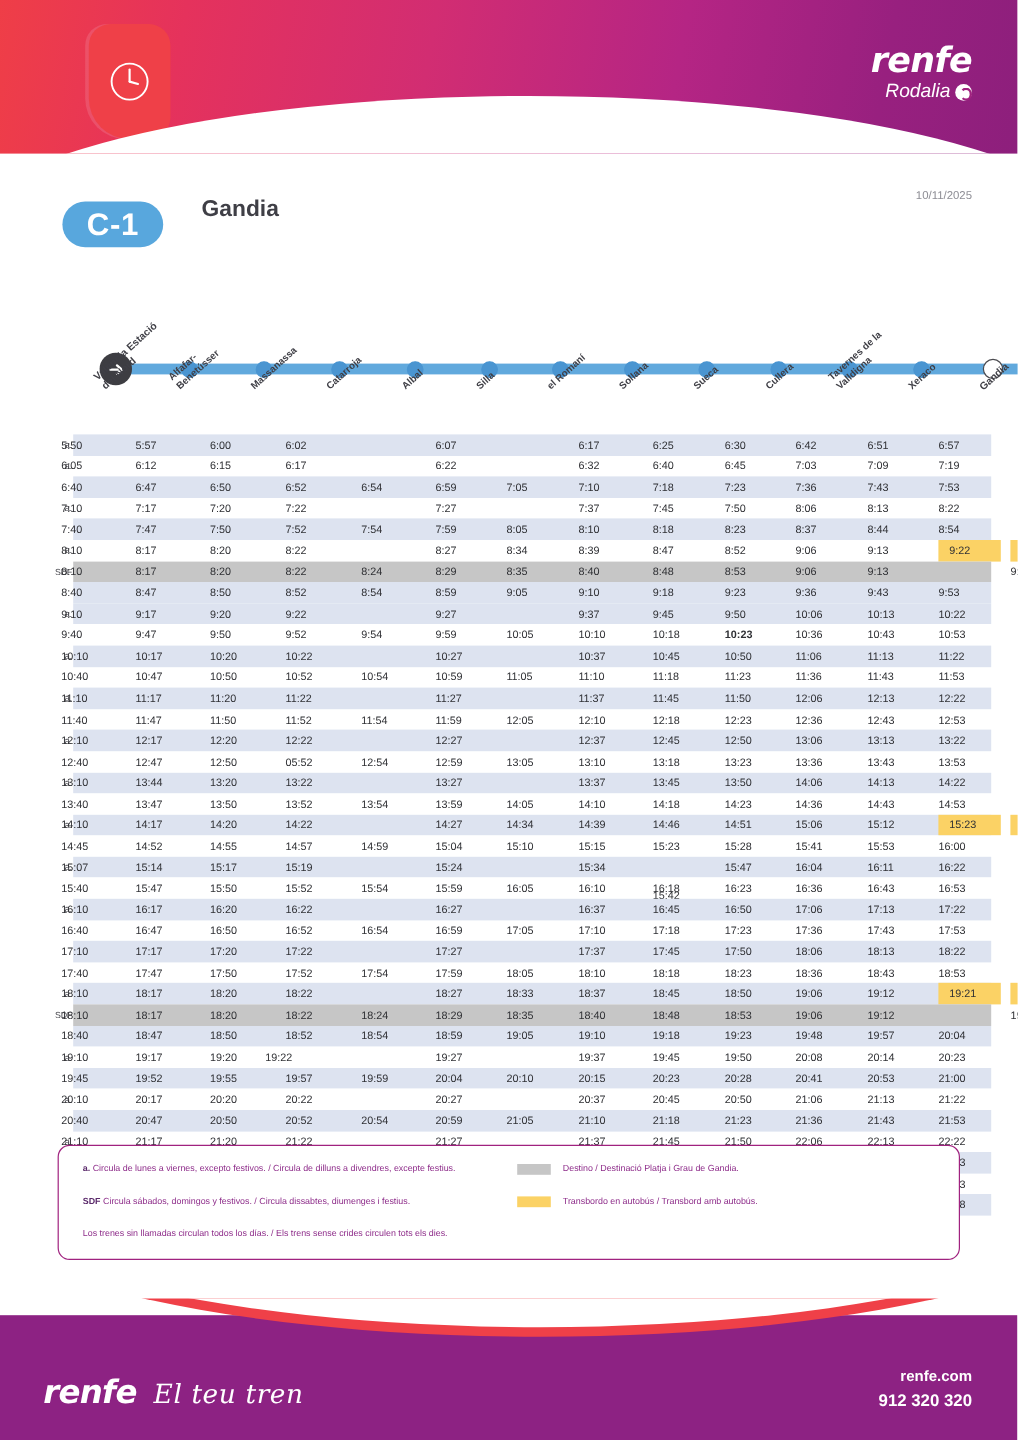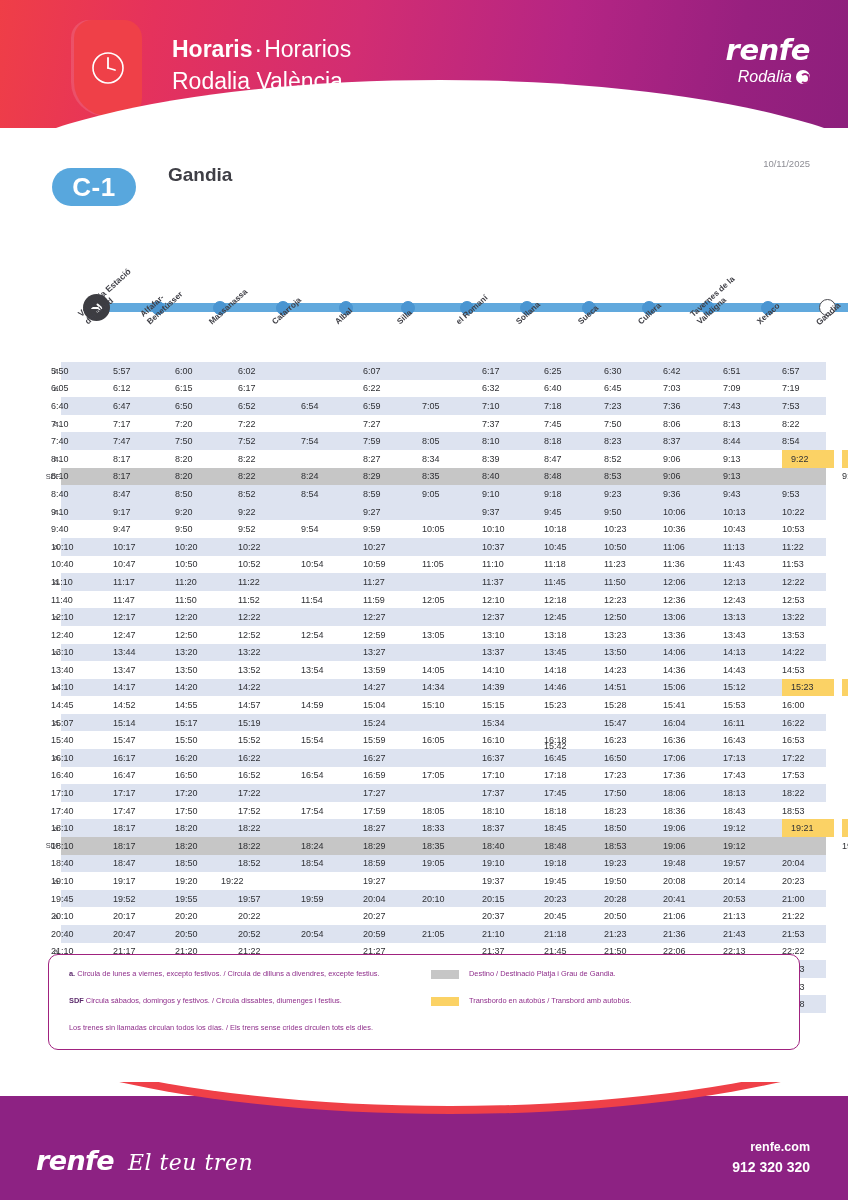--- a/index.html
+++ b/index.html
@@ -177,26 +177,20 @@
     <div class="clock-badge">
       <span>
         <svg width="40" height="40" viewBox="0 0 40 40">
           <circle cx="20" cy="20" r="15" fill="none" stroke="#ffffff" stroke-width="1.6"></circle>
           <line x1="20" y1="20" x2="20" y2="10" stroke="#ffffff" stroke-width="1.8" stroke-linecap="round"></line>
           <line x1="20" y1="20" x2="27" y2="22" stroke="#ffffff" stroke-width="1.8" stroke-linecap="round"></line>
         </svg>
       </span>
     </div>
 
-    <div class="header-title">
-      <div class="l1">
-        <b>Horaris</b><span class="sep">·</span><span class="reg">Horarios</span>
-      </div>
-      <div class="l2">Rodalia València</div>
-    </div>
 
     <div class="brand">
       <div class="renfe">renfe</div>
       <div class="rodalia">
         <span>Rodalia</span>
         <span class="dot-icon"></span>
       </div>
     </div>
 
     <div class="header-curve"></div>
@@ -425,21 +419,21 @@
         <div class="tag"></div>
         <div class="cell" style="left: 5px; width: 58px; padding-left: 0px;">9:40</div>
         <div class="cell" style="left: 67px; width: 58px; padding-left: 0px;">9:47</div>
         <div class="cell" style="left: 129px; width: 58px; padding-left: 0px;">9:50</div>
         <div class="cell" style="left: 192px; width: 58px; padding-left: 0px;">9:52</div>
         <div class="cell" style="left: 255px; width: 58px; padding-left: 0px;">9:54</div>
         <div class="cell" style="left: 317px; width: 52px; padding-left: 0px;">9:59</div>
         <div class="cell" style="left: 376px; width: 52px; padding-left: 0px;">10:05</div>
         <div class="cell" style="left: 436px; width: 58px; padding-left: 0px;">10:10</div>
         <div class="cell" style="left: 498px; width: 55px; padding-left: 0px;">10:18</div>
-        <div class="cell" style="left: 558px; width: 55px; padding-left: 0px;">10:23</div>
+        <div class="cell" style="left: 558px; width: 55px; padding-left: 0px; font-weight: bold;">10:23</div>
         <div class="cell" style="left: 617px; width: 55px; padding-left: 0px;">10:36</div>
         <div class="cell" style="left: 677px; width: 55px; padding-left: 0px;">10:43</div>
         <div class="cell" style="left: 736px; width: 52px; padding-left: 0px;">10:53</div>
       </div>
       <div class="trow alt">
         <div class="rowbg"></div>
         <div class="tag">a.</div>
         <div class="cell" style="left: 5px; width: 58px; padding-left: 0px;">10:10</div>
         <div class="cell" style="left: 67px; width: 58px; padding-left: 0px;">10:17</div>
         <div class="cell" style="left: 129px; width: 58px; padding-left: 0px;">10:20</div>
@@ -515,21 +509,21 @@
         <div class="cell" style="left: 617px; width: 55px; padding-left: 0px;">13:06</div>
         <div class="cell" style="left: 677px; width: 55px; padding-left: 0px;">13:13</div>
         <div class="cell" style="left: 736px; width: 52px; padding-left: 0px;">13:22</div>
       </div>
       <div class="trow">
         <div class="rowbg"></div>
         <div class="tag"></div>
         <div class="cell" style="left: 5px; width: 58px; padding-left: 0px;">12:40</div>
         <div class="cell" style="left: 67px; width: 58px; padding-left: 0px;">12:47</div>
         <div class="cell" style="left: 129px; width: 58px; padding-left: 0px;">12:50</div>
-        <div class="cell" style="left: 192px; width: 58px; padding-left: 0px;">12:52</div>
+        <div class="cell" style="left: 192px; width: 58px; padding-left: 0px;">05:52</div>
         <div class="cell" style="left: 255px; width: 58px; padding-left: 0px;">12:54</div>
         <div class="cell" style="left: 317px; width: 52px; padding-left: 0px;">12:59</div>
         <div class="cell" style="left: 376px; width: 52px; padding-left: 0px;">13:05</div>
         <div class="cell" style="left: 436px; width: 58px; padding-left: 0px;">13:10</div>
         <div class="cell" style="left: 498px; width: 55px; padding-left: 0px;">13:18</div>
         <div class="cell" style="left: 558px; width: 55px; padding-left: 0px;">13:23</div>
         <div class="cell" style="left: 617px; width: 55px; padding-left: 0px;">13:36</div>
         <div class="cell" style="left: 677px; width: 55px; padding-left: 0px;">13:43</div>
         <div class="cell" style="left: 736px; width: 52px; padding-left: 0px;">13:53</div>
       </div>

